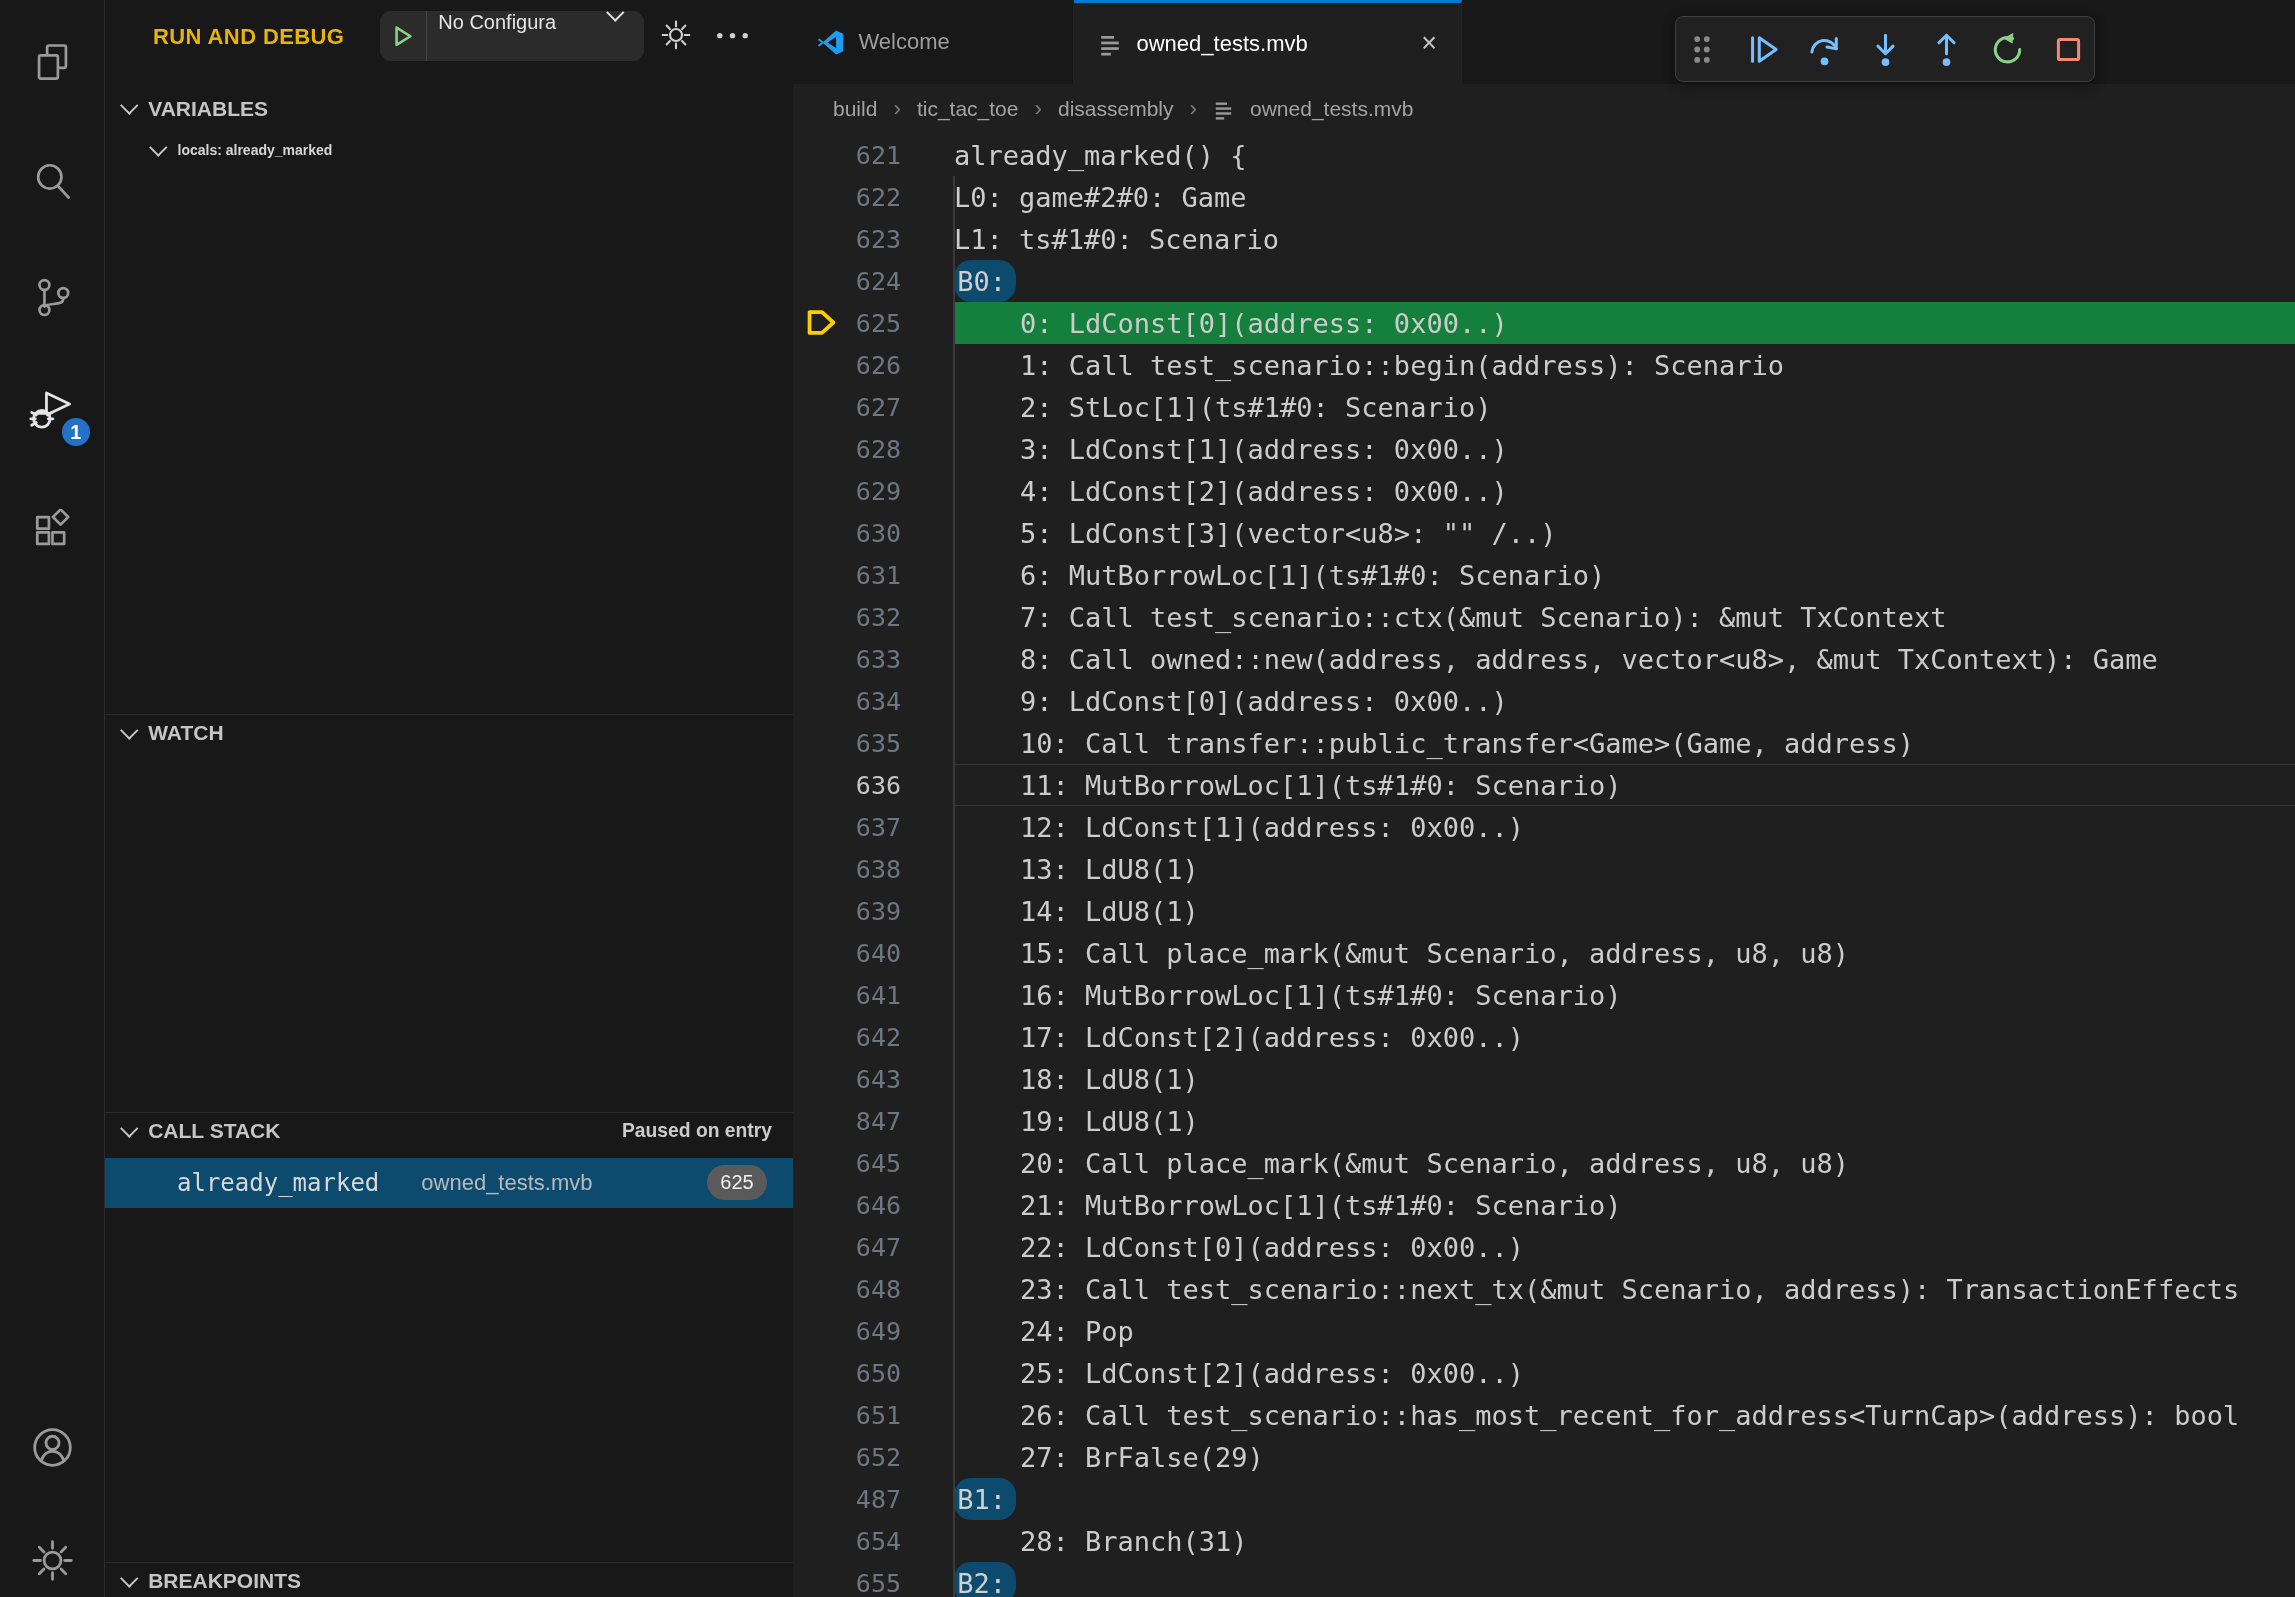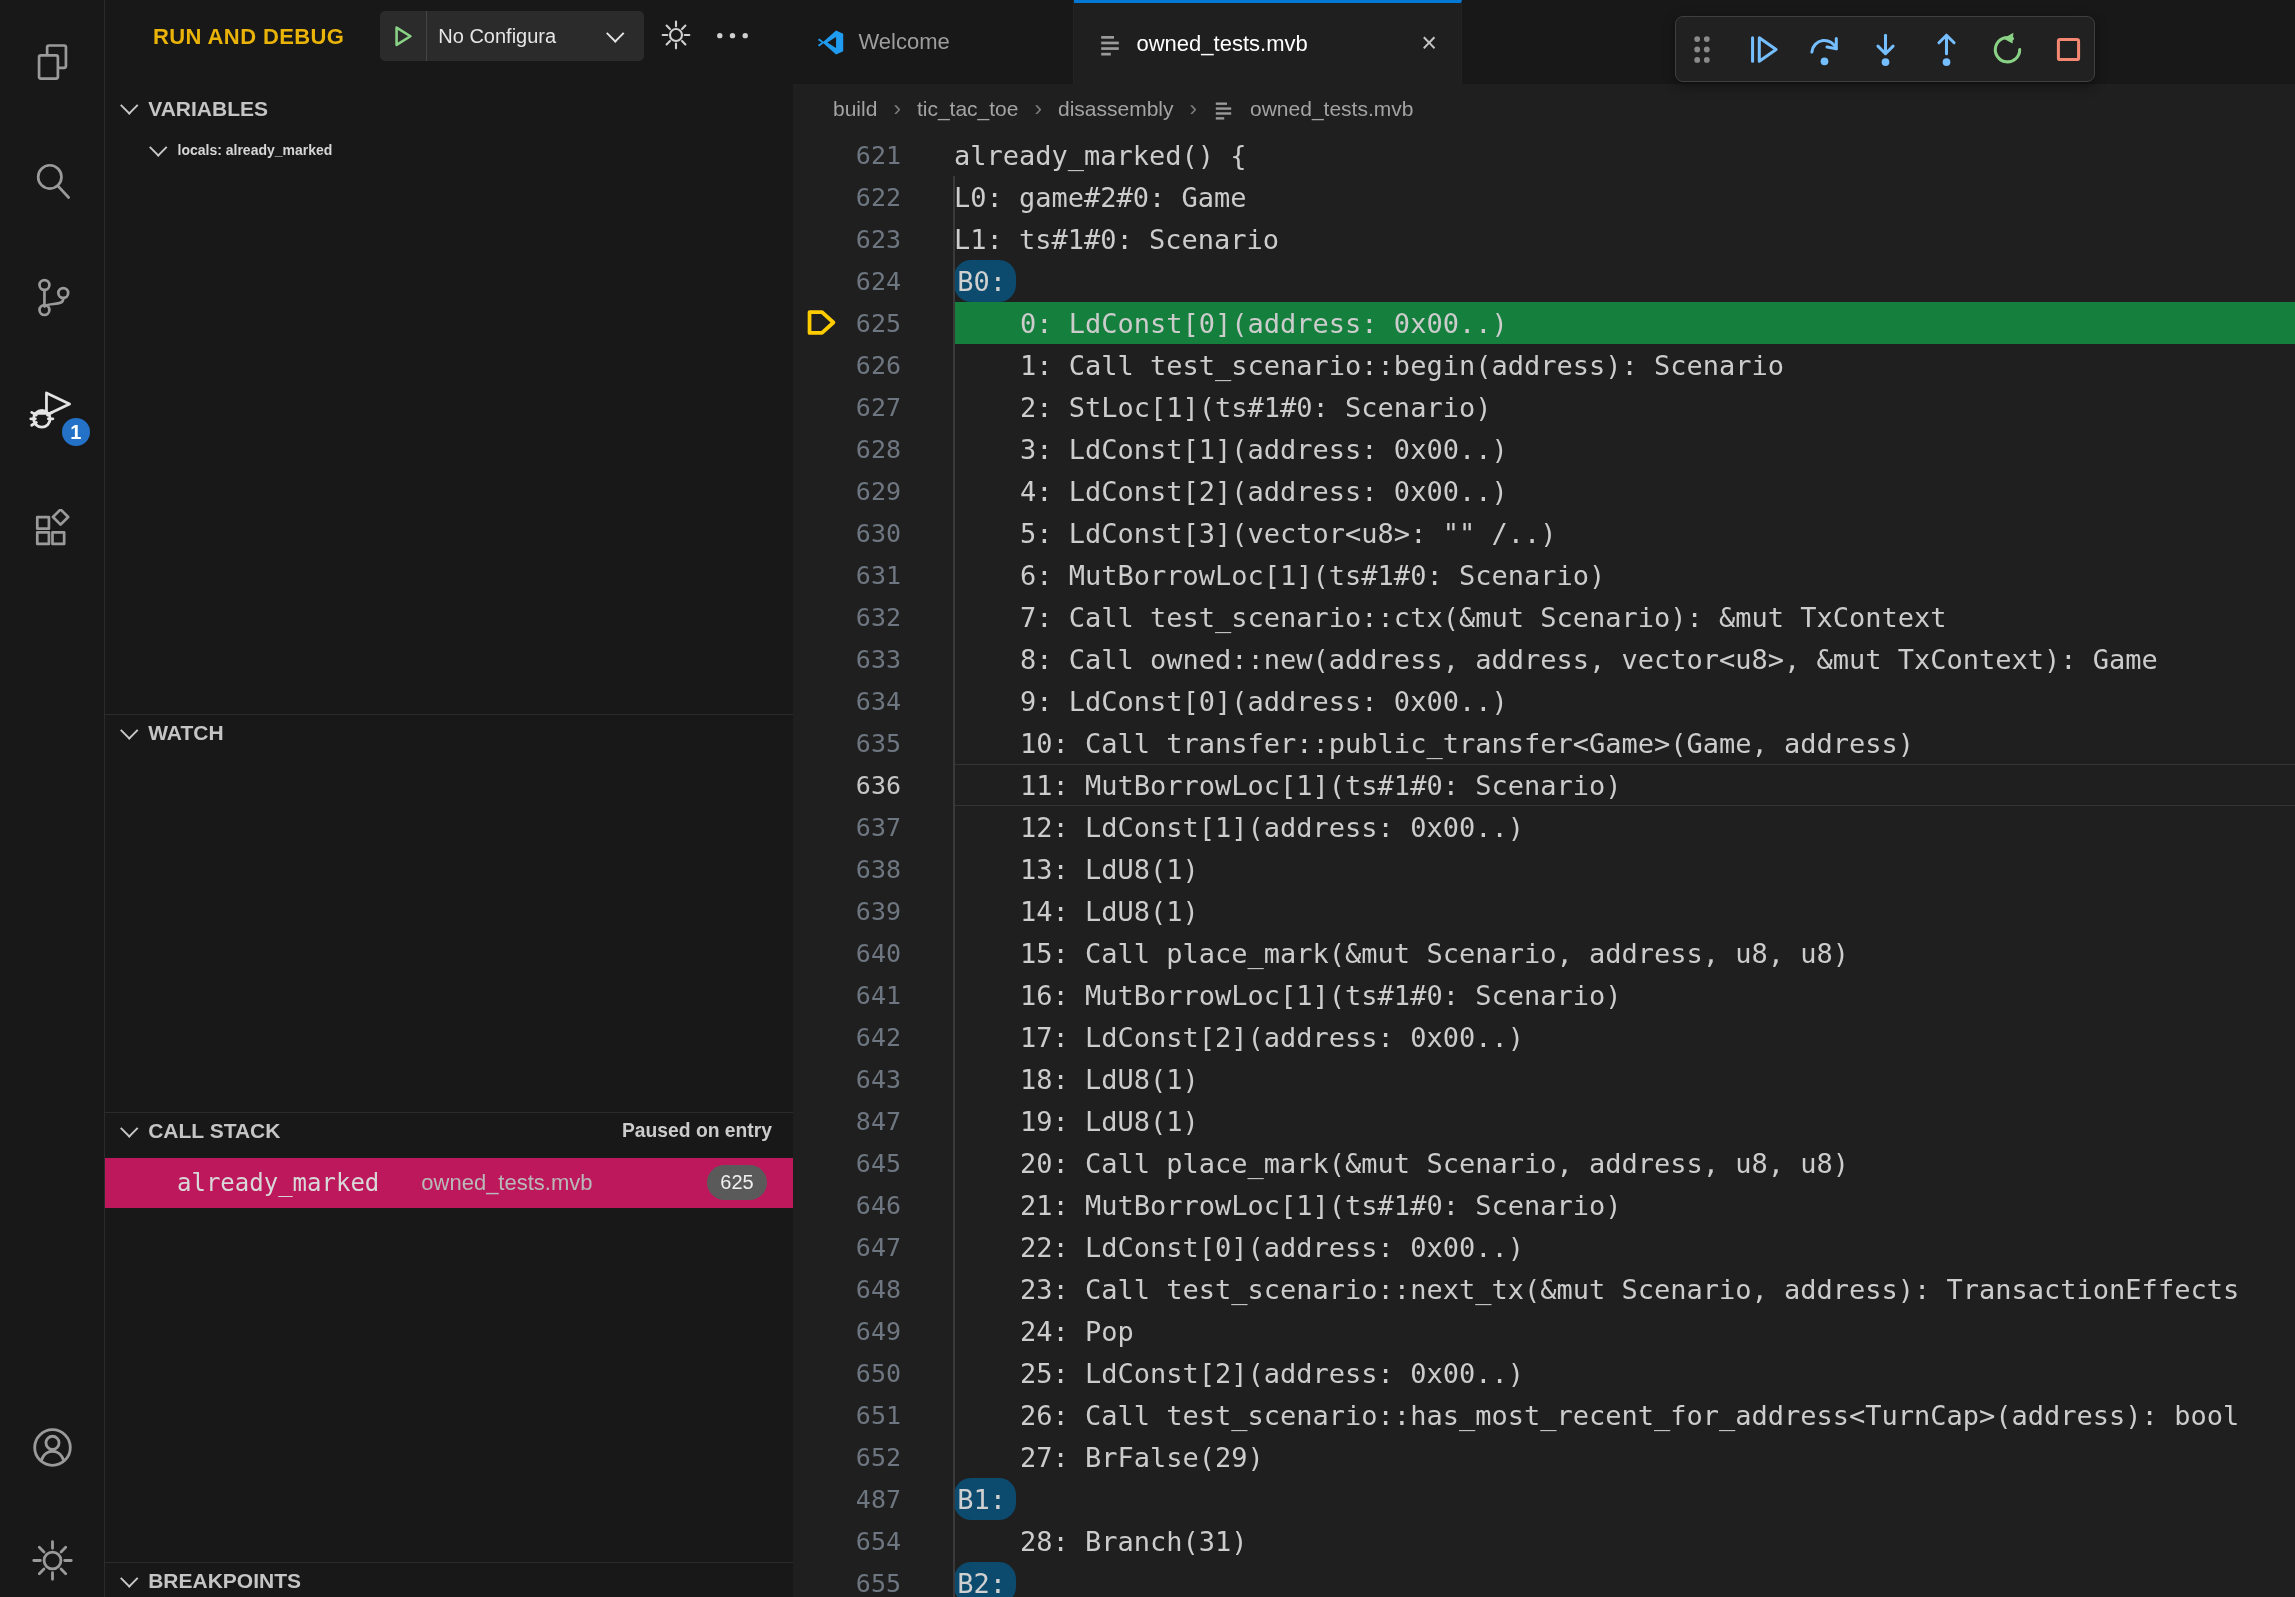--- a/index.html
+++ b/index.html
@@ -13,34 +13,34 @@
   .ab-item{position:absolute;left:0;width:104px;height:93px;display:flex;align-items:center;justify-content:center;color:#9a9a9a;cursor:pointer;}
   .ab-item.active{color:#e4e4e4;}
   .ab-item svg{stroke:currentColor;fill:none;stroke-width:3;stroke-linecap:round;stroke-linejoin:round;}
   .badge{position:absolute;right:11.3px;bottom:8px;min-width:34px;height:34px;border-radius:50%;
     background:#2472c8;color:#ffffff;font-size:20px;font-weight:700;
     display:flex;align-items:center;justify-content:center;border:3.2px solid #181818;box-sizing:border-box;}
   
   .sidebar{position:absolute;left:105px;top:0;width:688px;height:100%;background:#181818;}
   .sb-title{position:absolute;left:48px;top:0;height:74px;display:flex;align-items:center;
     font-weight:700;font-size:22px;letter-spacing:0.4px;color:#eab308;white-space:nowrap;}
-  .config{position:absolute;left:275px;top:11.3px;width:264px;height:50px;background:#2b2b2b;border-radius:5px;
-    display:flex;align-items:center;overflow:hidden;cursor:pointer;}
+  .config{position:absolute;left:275px;top:11.3px;width:264px;height:50px;background:#2b2b2b;border-radius:11px;
+    display:flex;align-items:flex-start;overflow:hidden;cursor:pointer;}
   .config .playseg{width:47px;height:100%;display:flex;align-items:center;justify-content:center;border-right:0.8px solid #454545;box-sizing:border-box;}
   .config .label{font-size:20px;color:#e6e6e6;padding-left:11.3px;white-space:nowrap;overflow:hidden;width:169px;}
   .chev{display:inline-block;width:10.5px;height:10.5px;border-right:2.4px solid #c8c8c8;border-bottom:2.4px solid #c8c8c8;transform:rotate(45deg);margin-top:-5.6px;}
   .config .chev{border-color:#e6e6e6;margin-left:1.6px;}
   .hdr-btn{position:absolute;top:19.3px;color:#cfcfcf;cursor:pointer;}
   .hdr-btn svg{stroke:currentColor;fill:none;stroke-width:3.2;stroke-linecap:round;}
   .sect{position:absolute;left:0;right:0;height:37px;display:flex;align-items:center;gap:13px;padding-left:17.7px;
     font-weight:700;font-size:21px;color:#c5c5c5;box-sizing:border-box;}
   .sect.bordered{border-top:0.8px solid #2b2b2b;}
   .tree-item{position:absolute;left:47px;display:flex;align-items:center;gap:13px;font-weight:700;font-size:14px;color:#d6d6d6;cursor:pointer;}
   .cs-status{margin-left:auto;padding-right:21px;font-size:19.3px;font-weight:700;color:#cccccc;}
-  .cs-row{position:absolute;left:0;right:0;top:1158px;height:50px;background:#be185d;display:flex;align-items:center;cursor:pointer;}
+  .cs-row{position:absolute;left:0;right:0;top:1158px;height:50px;background:#0c4a6e;display:flex;align-items:center;cursor:pointer;}
   .cs-name{font-family:"DejaVu Sans Mono",monospace;font-size:24px;color:#d8d8d8;margin-left:72px;}
   .cs-file{font-size:22px;color:#b9b9b9;margin-left:42px;}
   .cs-badge{position:absolute;right:26px;top:7.2px;width:60px;height:35px;border-radius:17.7px;background:#5a5a5a;
     color:#f0f0f0;font-size:20px;display:flex;align-items:center;justify-content:center;}
   
   .editor{position:absolute;left:793px;top:0;right:0;bottom:0;background:#1f1f1f;}
   .tabbar{position:absolute;top:0;left:0;right:0;height:84px;background:#181818;display:flex;}
   .tab{display:flex;align-items:center;gap:14.5px;padding:0 24px;font-size:22px;box-sizing:border-box;cursor:pointer;border-right:0.8px solid #232323;}
   .tab.inactive{color:#9d9d9d;background:#181818;width:281px;}
   .tab.active{color:#ffffff;background:#1f1f1f;width:388px;border-top:3.2px solid #0078d4;}

